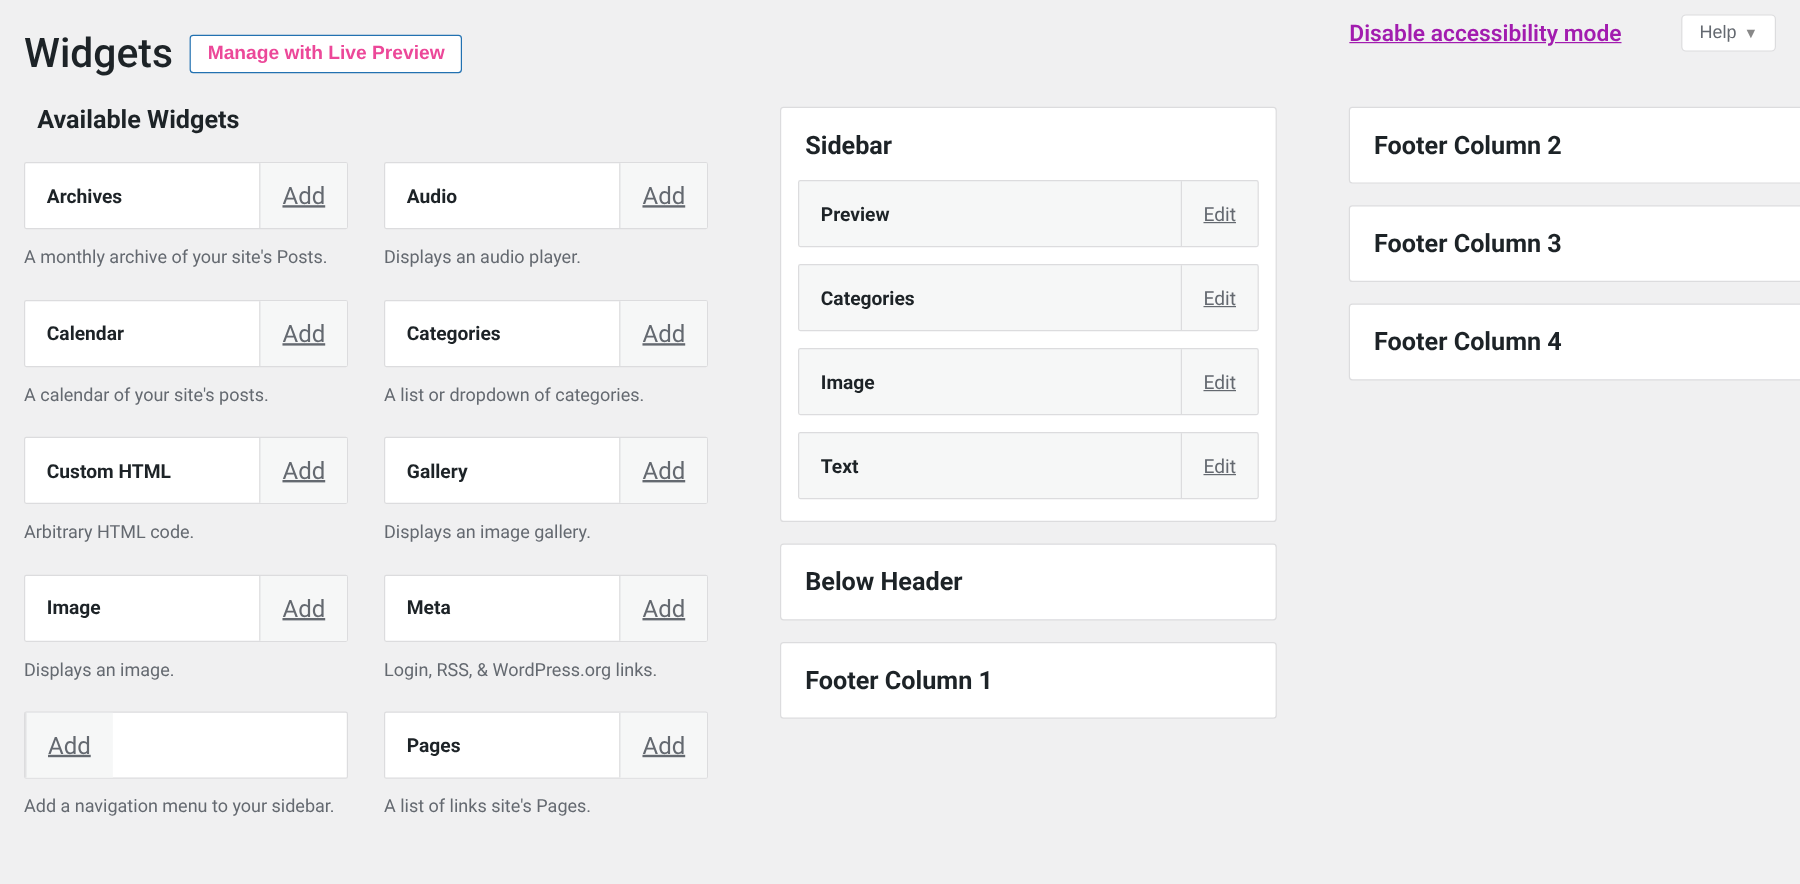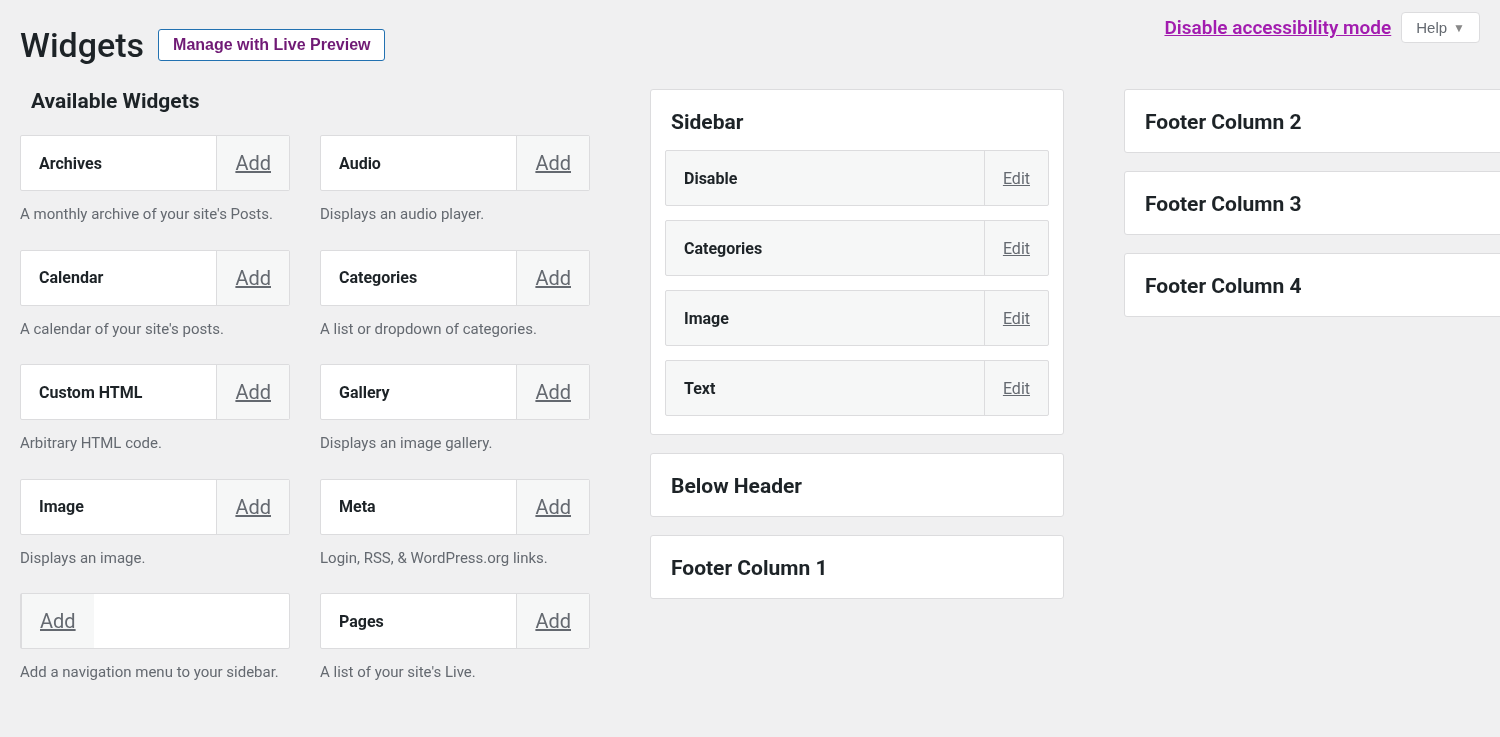--- a/index.html
+++ b/index.html
@@ -28,41 +28,42 @@
     background: #fff;
     border: 1px solid #dcdcde;
     border-radius: 4px;
     padding: 6px 14px;
     color: #646970;
     font-size: 15px;
     cursor: pointer;
     display: flex;
     align-items: center;
     gap: 6px;
+    margin-left: 40px;
   }
   .help-caret {
     font-size: 12px;
     color: #888;
   }
   .header-row {
     display: flex;
     align-items: center;
     gap: 14px;
     margin-top: -22px;
   }
   h1.page-title {
     font-size: 34px;
     font-weight: 500;
     color: #1d2327;
     padding: 0;
   }
   .live-preview-btn {
     background: #fff;
     border: 1px solid #2271b1;
-    color: #701a75;
+    color: #ec4899;
     padding: 6px 14px;
     font-size: 16px;
     font-weight: 600;
     border-radius: 3px;
     cursor: pointer;
   }
   .cols {
     display: flex;
     gap: 60px;
     margin-top: 24px;
@@ -241,31 +242,31 @@
             <div class="widget-header">
               <div class="add-btn">Add</div>
             </div>
             <div class="widget-desc">Add a navigation menu to your sidebar.</div>
           </div>
           <div class="widget-entry">
             <div class="widget-header">
               <div class="widget-name">Pages</div>
               <div class="add-btn">Add</div>
             </div>
-            <div class="widget-desc">A list of your site's Live.</div>
+            <div class="widget-desc">A list of links site's Pages.</div>
           </div>
         </div>
     </div>
 
     <div class="col-mid" id="areas-col-1">
         <div class="area-box">
           <div class="area-title">Sidebar</div>
           <div class="area-widgets">
             <div class="area-widget">
-              <div class="area-widget-name">Disable</div>
+              <div class="area-widget-name">Preview</div>
               <div class="edit-btn">Edit</div>
             </div>
             <div class="area-widget">
               <div class="area-widget-name">Categories</div>
               <div class="edit-btn">Edit</div>
             </div>
             <div class="area-widget">
               <div class="area-widget-name">Image</div>
               <div class="edit-btn">Edit</div>
             </div>

